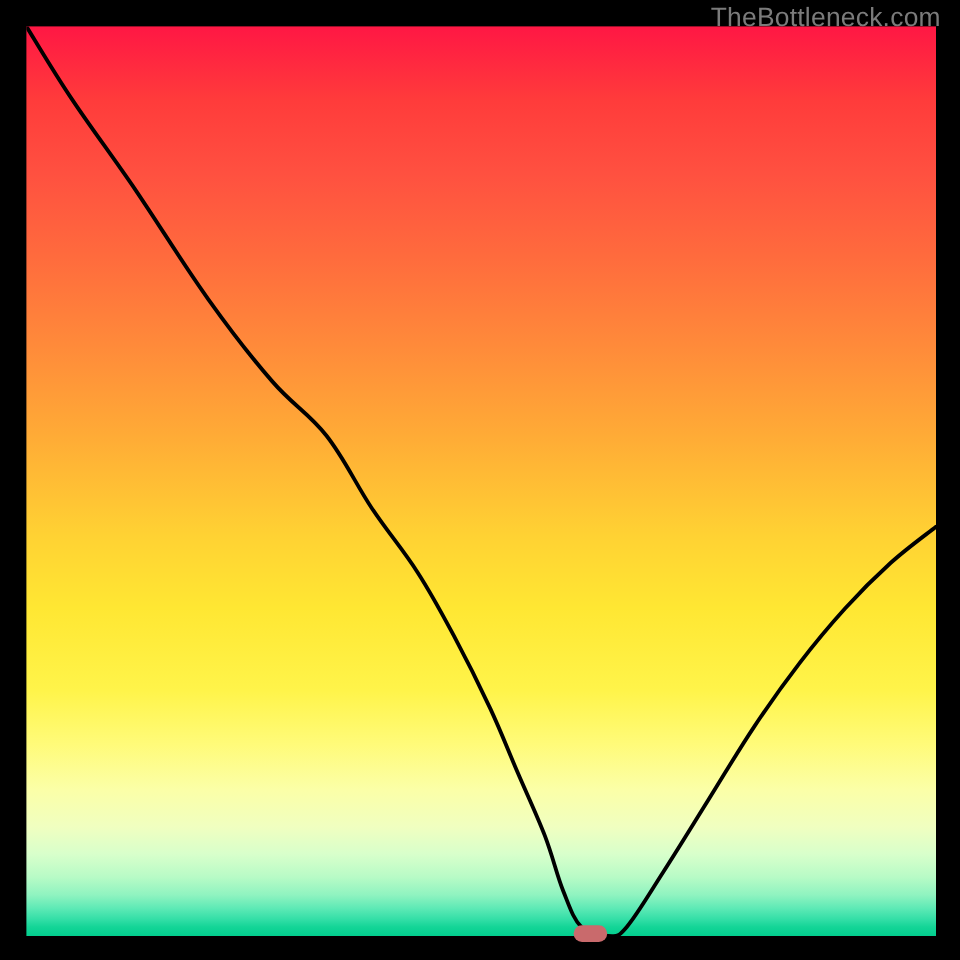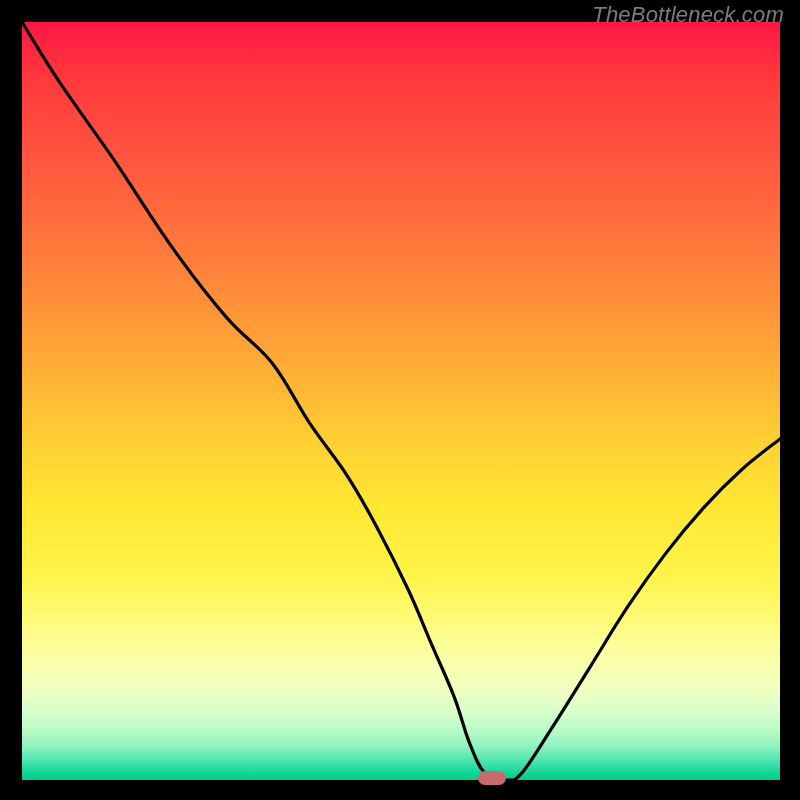--- a/index.html
+++ b/index.html
@@ -48,21 +48,20 @@
   .watermark {
     position: absolute;
     top: 2px;
     right: 16px;
     color: #7b7b7b;
     font-size: 22px;
     font-weight: 500;
     letter-spacing: 0.2px;
     z-index: 5;
     user-select: none;
-    font-style: italic;
   }
   svg.curve {
     position: absolute;
     left: 0;
     top: 0;
     width: 758px;
     height: 758px;
     z-index: 3;
   }
   .marker {

